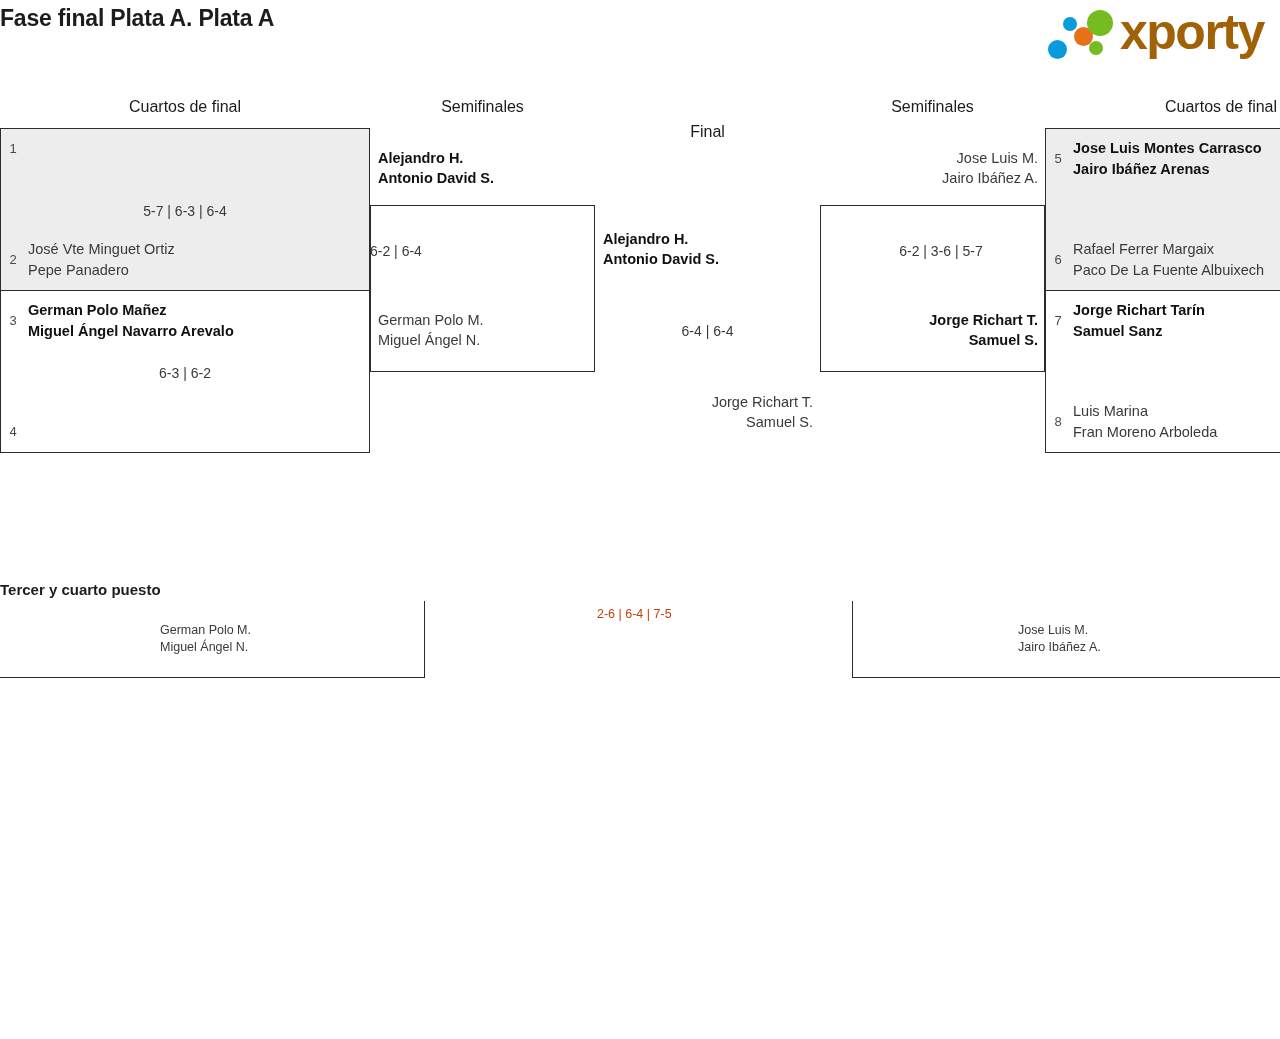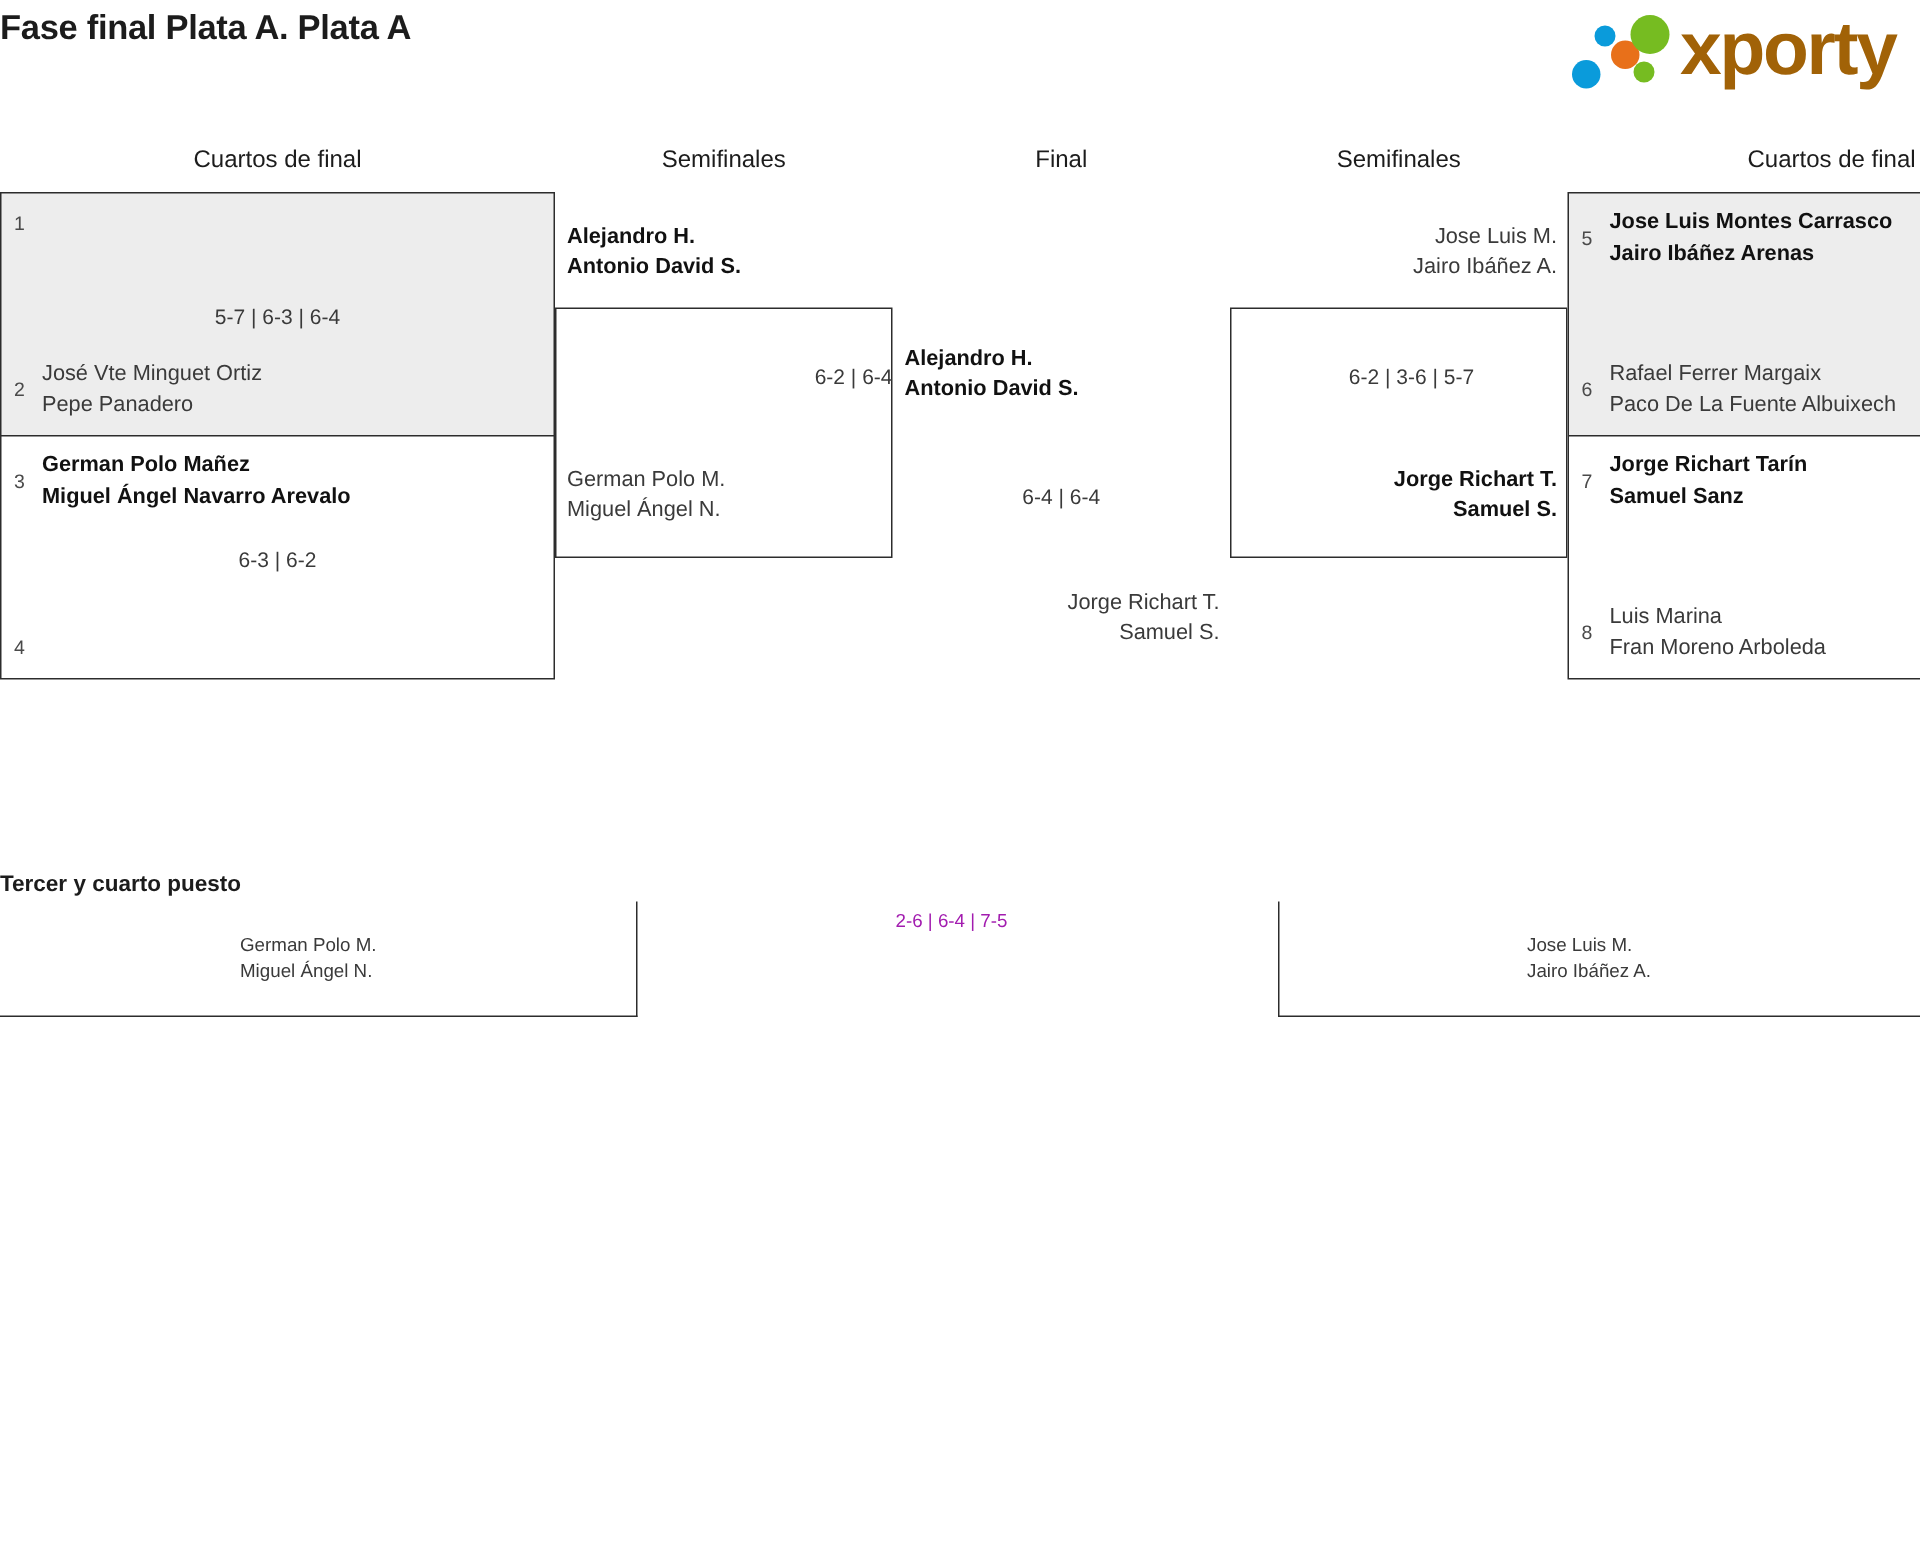--- a/index.html
+++ b/index.html
@@ -75,21 +75,21 @@
     top: 96px;
     font-size: 16px;
     font-weight: 400;
     line-height: 22px;
     text-align: center;
     color: #1c1c1c;
     white-space: nowrap;
   }
   #rh-0 { left: 0px;    width: 370px; }
   #rh-1 { left: 370px;  width: 225px; }
-  #rh-2 { left: 595px;  width: 225px; }
+  #rh-2 { left: 595px;  width: 225px; margin-top: 25px; }
   #rh-3 { left: 820px;  width: 225px; }
   #rh-4 { left: 1045px; width: 370px; text-align: left; padding-left: 120px; }
 
   
   .mbox {
     position: absolute;
     border: 1px solid #2c2c2c;
     background: #ffffff;
   }
   .mbox.shaded { background: #ededed; }
@@ -199,21 +199,21 @@
     font-size: 12.5px;
     line-height: 17px;
     color: #3a3a3a;
     white-space: nowrap;
   }
   #tp-score {
     position: absolute;
     left: 597px; top: 606px;
     font-size: 12.5px;
     line-height: 17px;
-    color: #a21caf;
+    color: #c2410c;
     white-space: nowrap;
   }
 </style>
 </head>
 <body>
 
 <div id="header">
 
   <div id="title-block">
     <div class="title-line">Fase final Plata A. Plata A</div>
@@ -301,21 +301,21 @@
   </div>
 </div>
 
 <div class="mbox" id="sf1"></div>
 <div class="mbox" id="sf2"></div>
 
 <div class="float-names win" style="left:378px; top:149px;">
   <span>Alejandro H.</span><br>
   <span>Antonio David S.</span>
 </div>
-<div class="float-score" style="left:370px; width:225px; top:241px; text-align:right;padding-left:34px;">6-2 | 6-4</div>
+<div class="float-score" style="left:370px; width:225px; top:241px; text-align:left;">6-2 | 6-4</div>
 <div class="float-names" style="left:378px; top:311px;">
   <span>German Polo M.</span><br>
   <span>Miguel Ángel N.</span>
 </div>
 
 <div class="float-names ralign" style="left:820px; width:218px; top:149px;">
   <span>Jose Luis M.</span><br>
   <span>Jairo Ibáñez A.</span>
 </div>
 <div class="float-score" style="left:820px; width:242px; top:241px; text-align:center;">6-2 | 3-6 | 5-7</div>

